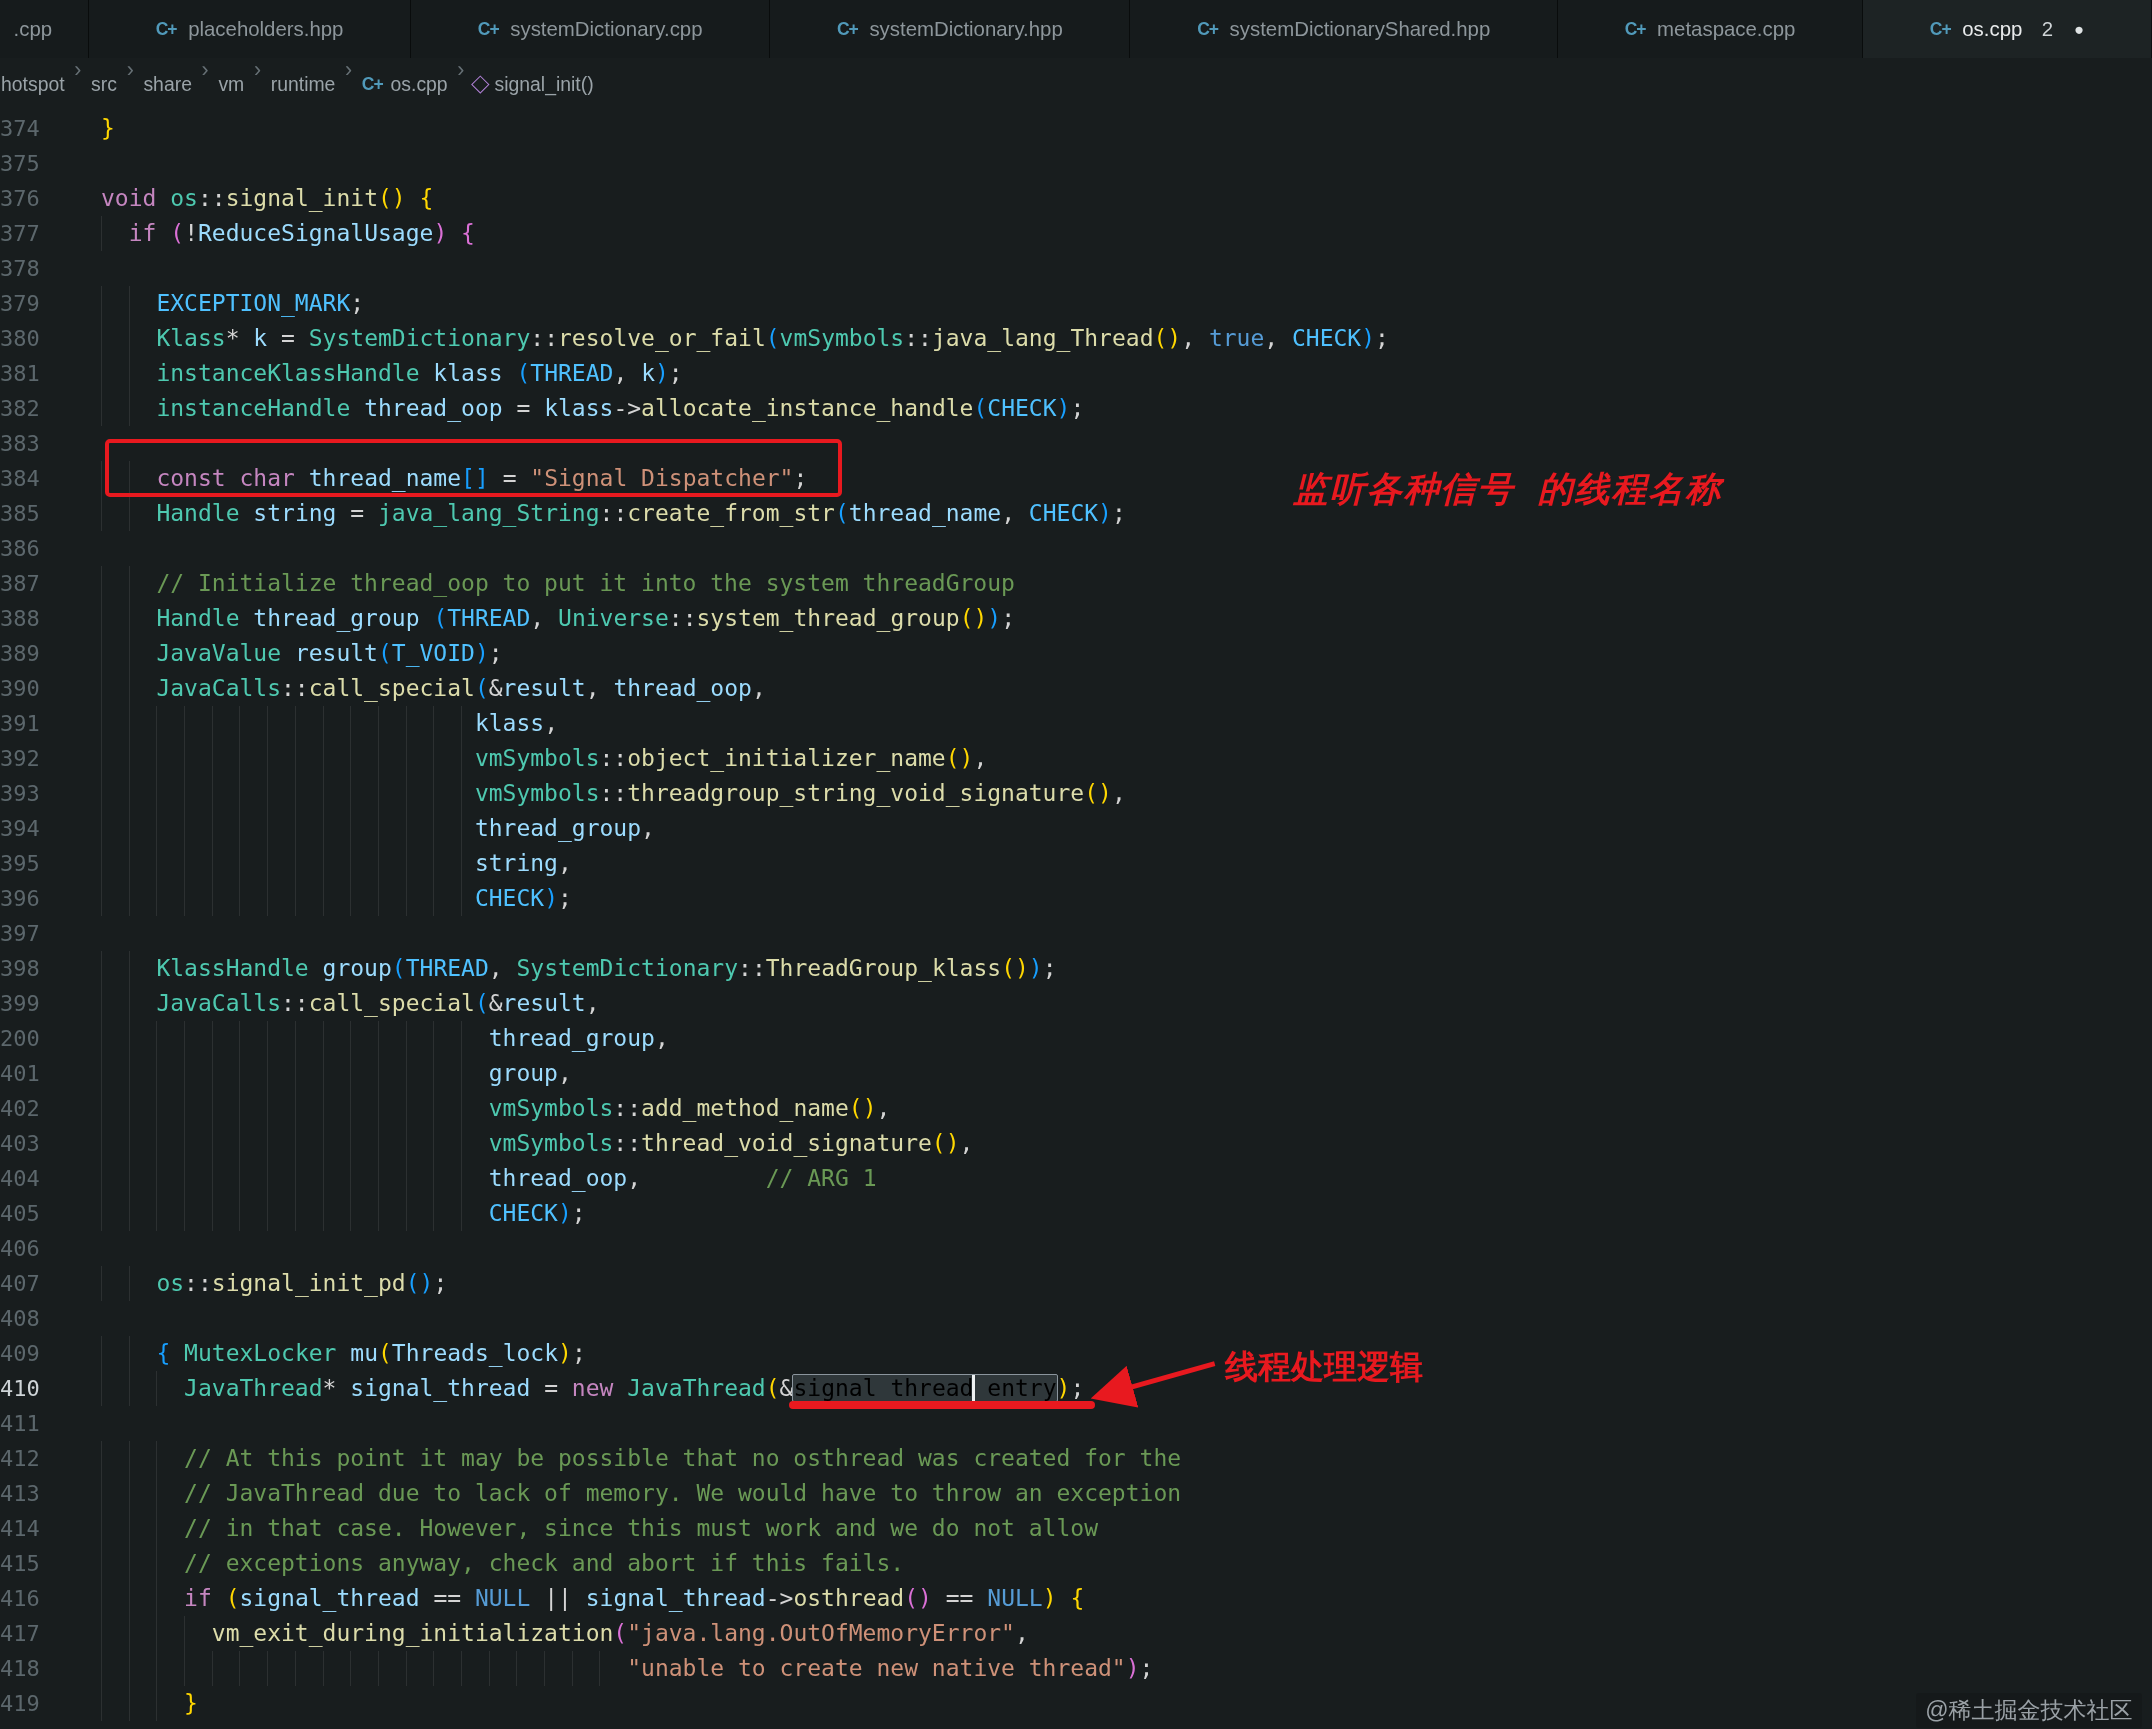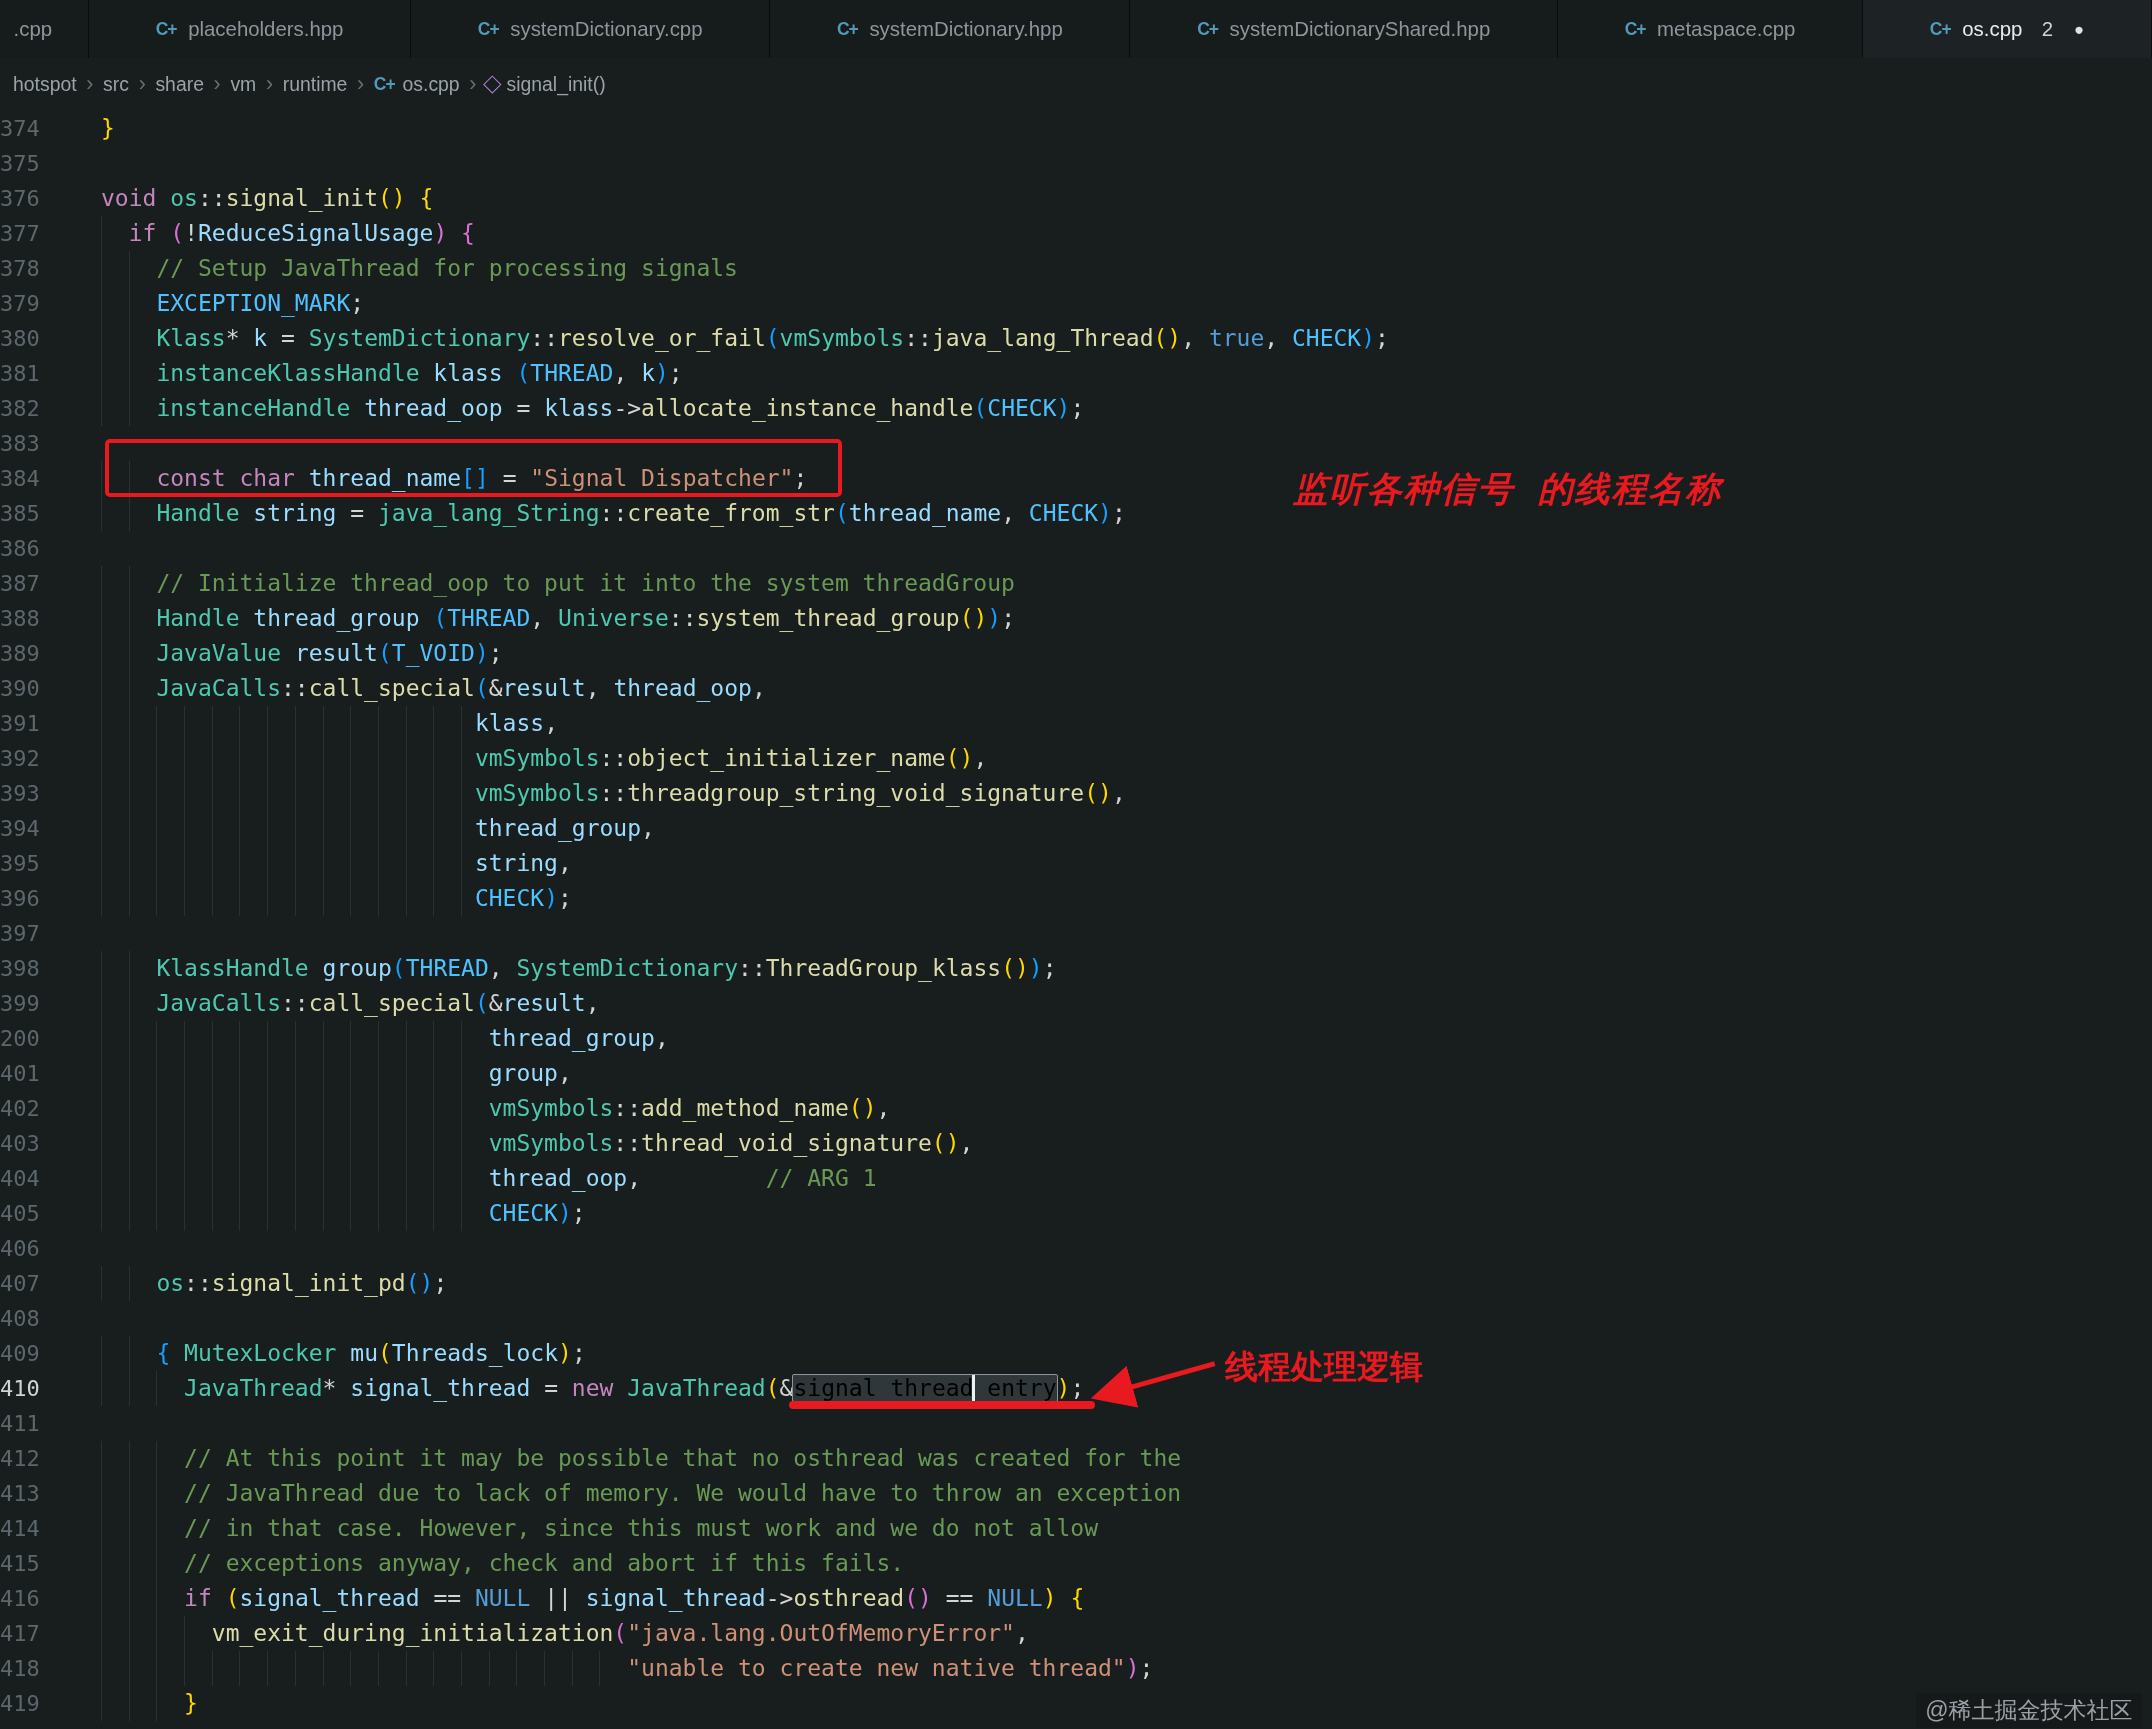--- a/index.html
+++ b/index.html
@@ -11,21 +11,21 @@
   .tabbar{display:flex;height:58px;background:#111516;align-items:stretch;overflow:hidden}
   .tab{display:flex;align-items:center;gap:11.6px;padding:0 33px;background:#161b1c;
        border-right:1px solid rgba(0,0,0,.55);font-size:20.4px;color:#8d969b;white-space:nowrap;flex:1 0 auto;justify-content:center}
   .tab.first{flex:0 0 89px;padding:0 13.6px;justify-content:flex-start;overflow:hidden}
   .tab.active{background:#1d2324;color:#e9ebec}
   .cpp-icon{color:#519aba;font-weight:bold;font-size:17.5px;letter-spacing:-1px;flex:none}
   .tab-badge{color:#cfd4d7;margin-left:7.8px}
   .tab-dot{color:#dfe3e4;font-size:16.5px;margin-left:9.7px}
 
   
-  .breadcrumb{display:flex;align-items:center;height:52px;padding-left:13px;font-size:19.4px;
+  .breadcrumb{display:flex;height:52px;padding-left:1px;font-size:19.4px;
               color:#9aa3a8;background:#181d1e}
   .bc-sep{margin:0 9.7px;color:#667075;font-size:21.3px}
   .bc-item{cursor:pointer;display:flex;align-items:center;gap:7.8px;white-space:nowrap}
   .method-icon{width:12.6px;height:12.6px;border:1.9px solid #b180d7;transform:rotate(45deg);display:inline-block;flex:none}
 
   
   .code{position:absolute;top:111px;left:0;right:0;bottom:0;overflow:hidden;
         font-family:"DejaVu Sans Mono",monospace;font-size:23px}
   .line{display:flex;height:35px;line-height:35px;white-space:pre}
   .gutter{width:50px;text-align:left;color:#5c676c;flex:none;font-size:22px}
@@ -106,21 +106,21 @@
         <span class="method-icon"></span>
         <span>signal_init()</span>
       </span>
     </div>
 
   <div class="code">
       <div class="line"><span class="gutter">374</span><span class="content"><span class="tok-b1">}</span></span></div>
       <div class="line"><span class="gutter">375</span><span class="content"></span></div>
       <div class="line"><span class="gutter">376</span><span class="content"><span class="tok-kw">void</span><span class="tok-p"> </span><span class="tok-type">os</span><span class="tok-p">::</span><span class="tok-fn">signal_init</span><span class="tok-b1">()</span><span class="tok-p"> </span><span class="tok-b1">{</span></span></div>
       <div class="line"><span class="gutter">377</span><span class="content"><span class="tok-ind">  </span><span class="tok-kw">if</span><span class="tok-p"> </span><span class="tok-b2">(</span><span class="tok-p">!</span><span class="tok-var">ReduceSignalUsage</span><span class="tok-b2">)</span><span class="tok-p"> </span><span class="tok-b2">{</span></span></div>
-      <div class="line"><span class="gutter">378</span><span class="content"><span class="tok-ind">    </span><span class="tok-com">// Setup JavaThread for processing signals</span></span></div>
+      <div class="line"><span class="gutter">378</span></div>
       <div class="line"><span class="gutter">379</span><span class="content"><span class="tok-ind">    </span><span class="tok-mac">EXCEPTION_MARK</span><span class="tok-p">;</span></span></div>
       <div class="line"><span class="gutter">380</span><span class="content"><span class="tok-ind">    </span><span class="tok-type">Klass</span><span class="tok-p">* </span><span class="tok-var">k</span><span class="tok-p"> = </span><span class="tok-type">SystemDictionary</span><span class="tok-p">::</span><span class="tok-fn">resolve_or_fail</span><span class="tok-b3">(</span><span class="tok-type">vmSymbols</span><span class="tok-p">::</span><span class="tok-fn">java_lang_Thread</span><span class="tok-b1">()</span><span class="tok-p">, </span><span class="tok-const">true</span><span class="tok-p">, </span><span class="tok-mac">CHECK</span><span class="tok-b3">)</span><span class="tok-p">;</span></span></div>
       <div class="line"><span class="gutter">381</span><span class="content"><span class="tok-ind">    </span><span class="tok-type">instanceKlassHandle</span><span class="tok-p"> </span><span class="tok-var">klass</span><span class="tok-p"> </span><span class="tok-b3">(</span><span class="tok-mac">THREAD</span><span class="tok-p">, </span><span class="tok-var">k</span><span class="tok-b3">)</span><span class="tok-p">;</span></span></div>
       <div class="line"><span class="gutter">382</span><span class="content"><span class="tok-ind">    </span><span class="tok-type">instanceHandle</span><span class="tok-p"> </span><span class="tok-var">thread_oop</span><span class="tok-p"> = </span><span class="tok-var">klass</span><span class="tok-p">-&gt;</span><span class="tok-fn">allocate_instance_handle</span><span class="tok-b3">(</span><span class="tok-mac">CHECK</span><span class="tok-b3">)</span><span class="tok-p">;</span></span></div>
       <div class="line"><span class="gutter">383</span><span class="content"></span></div>
       <div class="line"><span class="gutter">384</span><span class="content"><span class="tok-ind">    </span><span class="tok-kw">const</span><span class="tok-p"> </span><span class="tok-kw">char</span><span class="tok-p"> </span><span class="tok-var">thread_name</span><span class="tok-b3">[]</span><span class="tok-p"> = </span><span class="tok-str">"Signal Dispatcher"</span><span class="tok-p">;</span></span></div>
       <div class="line"><span class="gutter">385</span><span class="content"><span class="tok-ind">    </span><span class="tok-type">Handle</span><span class="tok-p"> </span><span class="tok-var">string</span><span class="tok-p"> = </span><span class="tok-type">java_lang_String</span><span class="tok-p">::</span><span class="tok-fn">create_from_str</span><span class="tok-b3">(</span><span class="tok-var">thread_name</span><span class="tok-p">, </span><span class="tok-mac">CHECK</span><span class="tok-b3">)</span><span class="tok-p">;</span></span></div>
       <div class="line"><span class="gutter">386</span><span class="content"></span></div>
       <div class="line"><span class="gutter">387</span><span class="content"><span class="tok-ind">    </span><span class="tok-com">// Initialize thread_oop to put it into the system threadGroup</span></span></div>
       <div class="line"><span class="gutter">388</span><span class="content"><span class="tok-ind">    </span><span class="tok-type">Handle</span><span class="tok-p"> </span><span class="tok-var">thread_group</span><span class="tok-p"> </span><span class="tok-b3">(</span><span class="tok-mac">THREAD</span><span class="tok-p">, </span><span class="tok-type">Universe</span><span class="tok-p">::</span><span class="tok-fn">system_thread_group</span><span class="tok-b1">()</span><span class="tok-b3">)</span><span class="tok-p">;</span></span></div>

